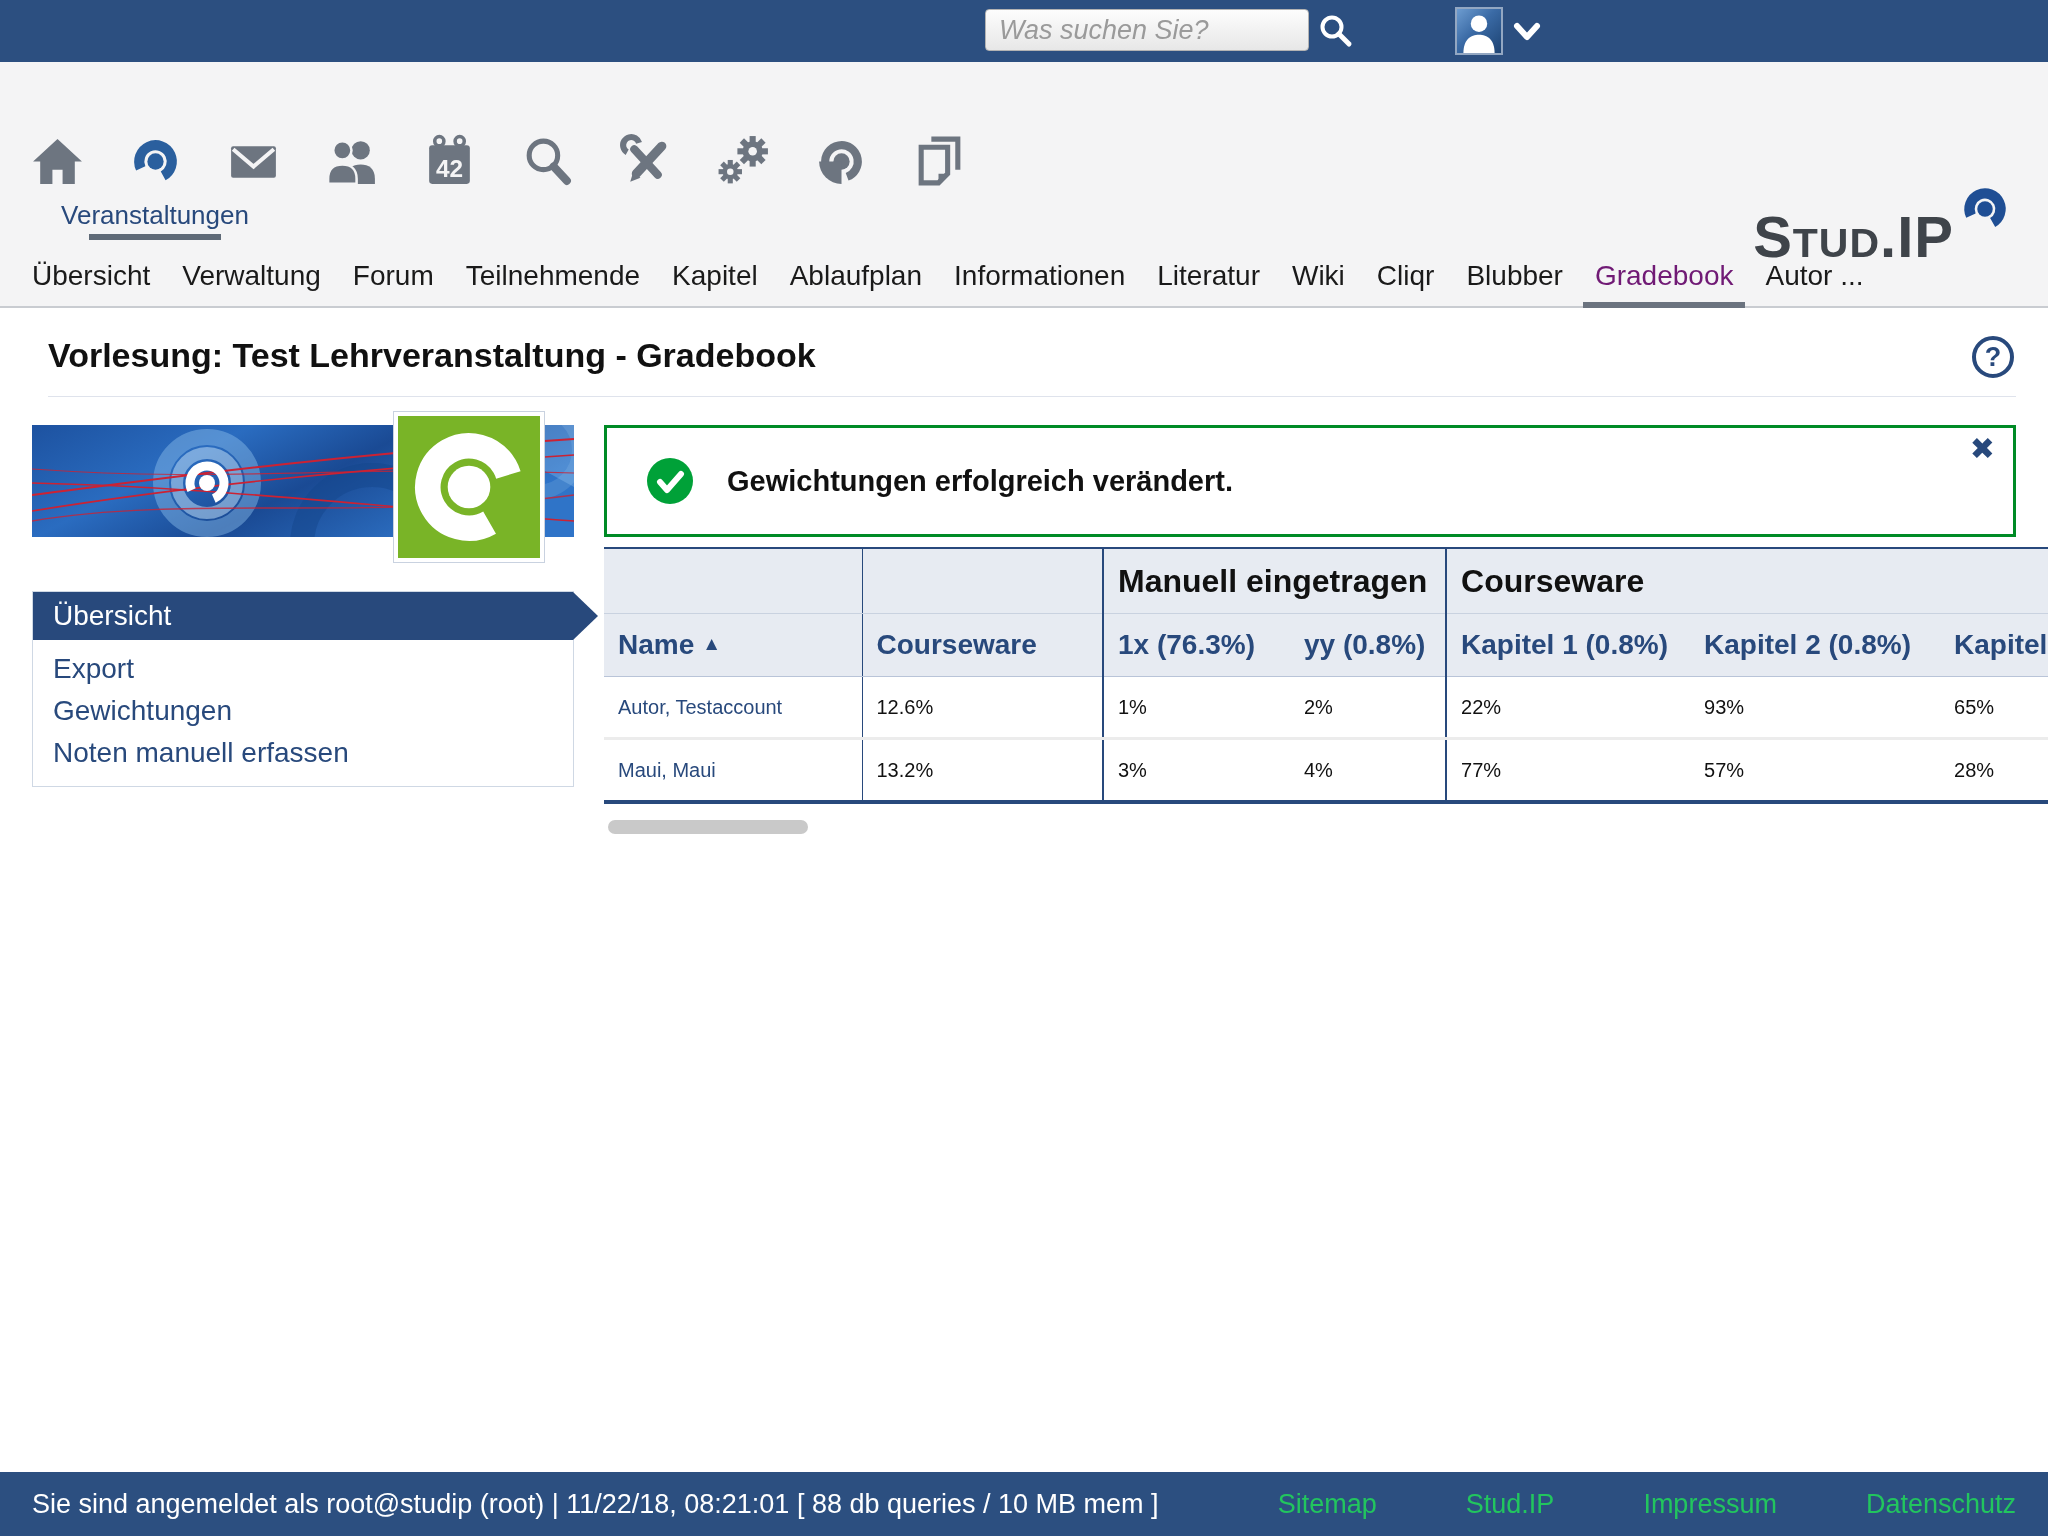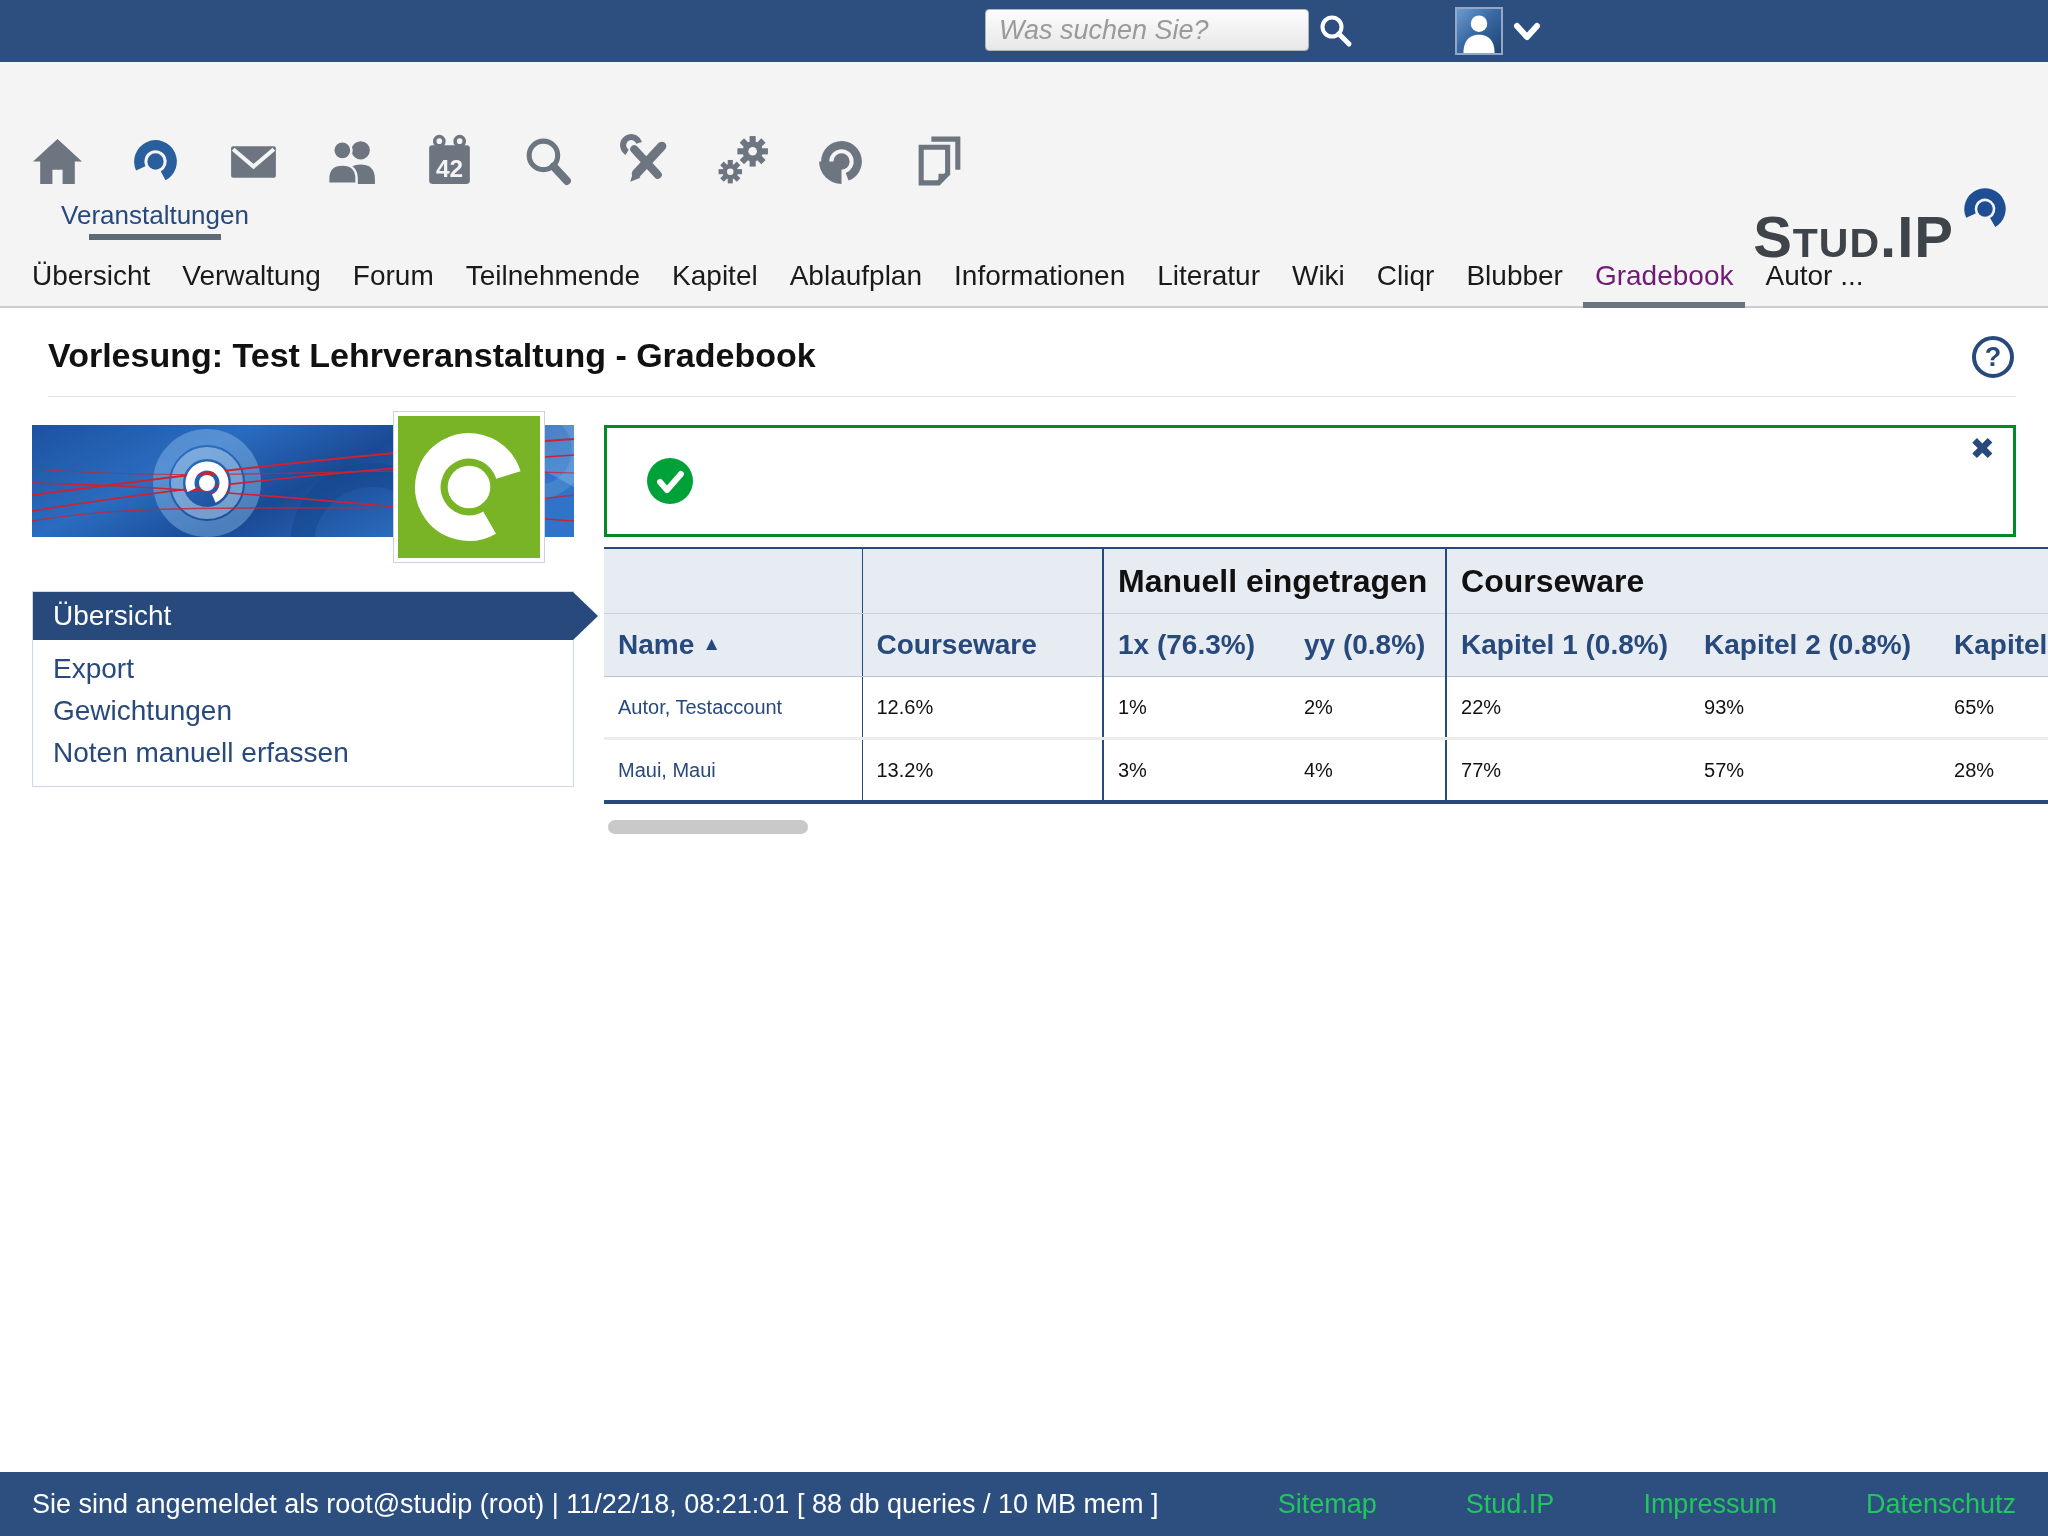--- a/index.html
+++ b/index.html
@@ -292,20 +292,21 @@
     </div>
 
     <div class="main">
       <div class="alert">
         <div class="alert-icon">
           <svg viewBox="0 0 46 46">
               <circle cx="23" cy="23" r="23" fill="#00a138"></circle>
             <path d="M13,24 l7,8 l14,-16" fill="none" stroke="#fff" stroke-width="6" stroke-linecap="round" stroke-linejoin="round"></path>
             </svg>
         </div>
+        <span class="alert-text">Gewichtungen erfolgreich verändert.</span>
         <span class="alert-close">✖</span>
       </div>
 
       <div class="table-clip">
         <table class="grades">
           <colgroup>
               <col class="cw0">
               <col class="cw1">
               <col class="cw2">
               <col class="cw3">

